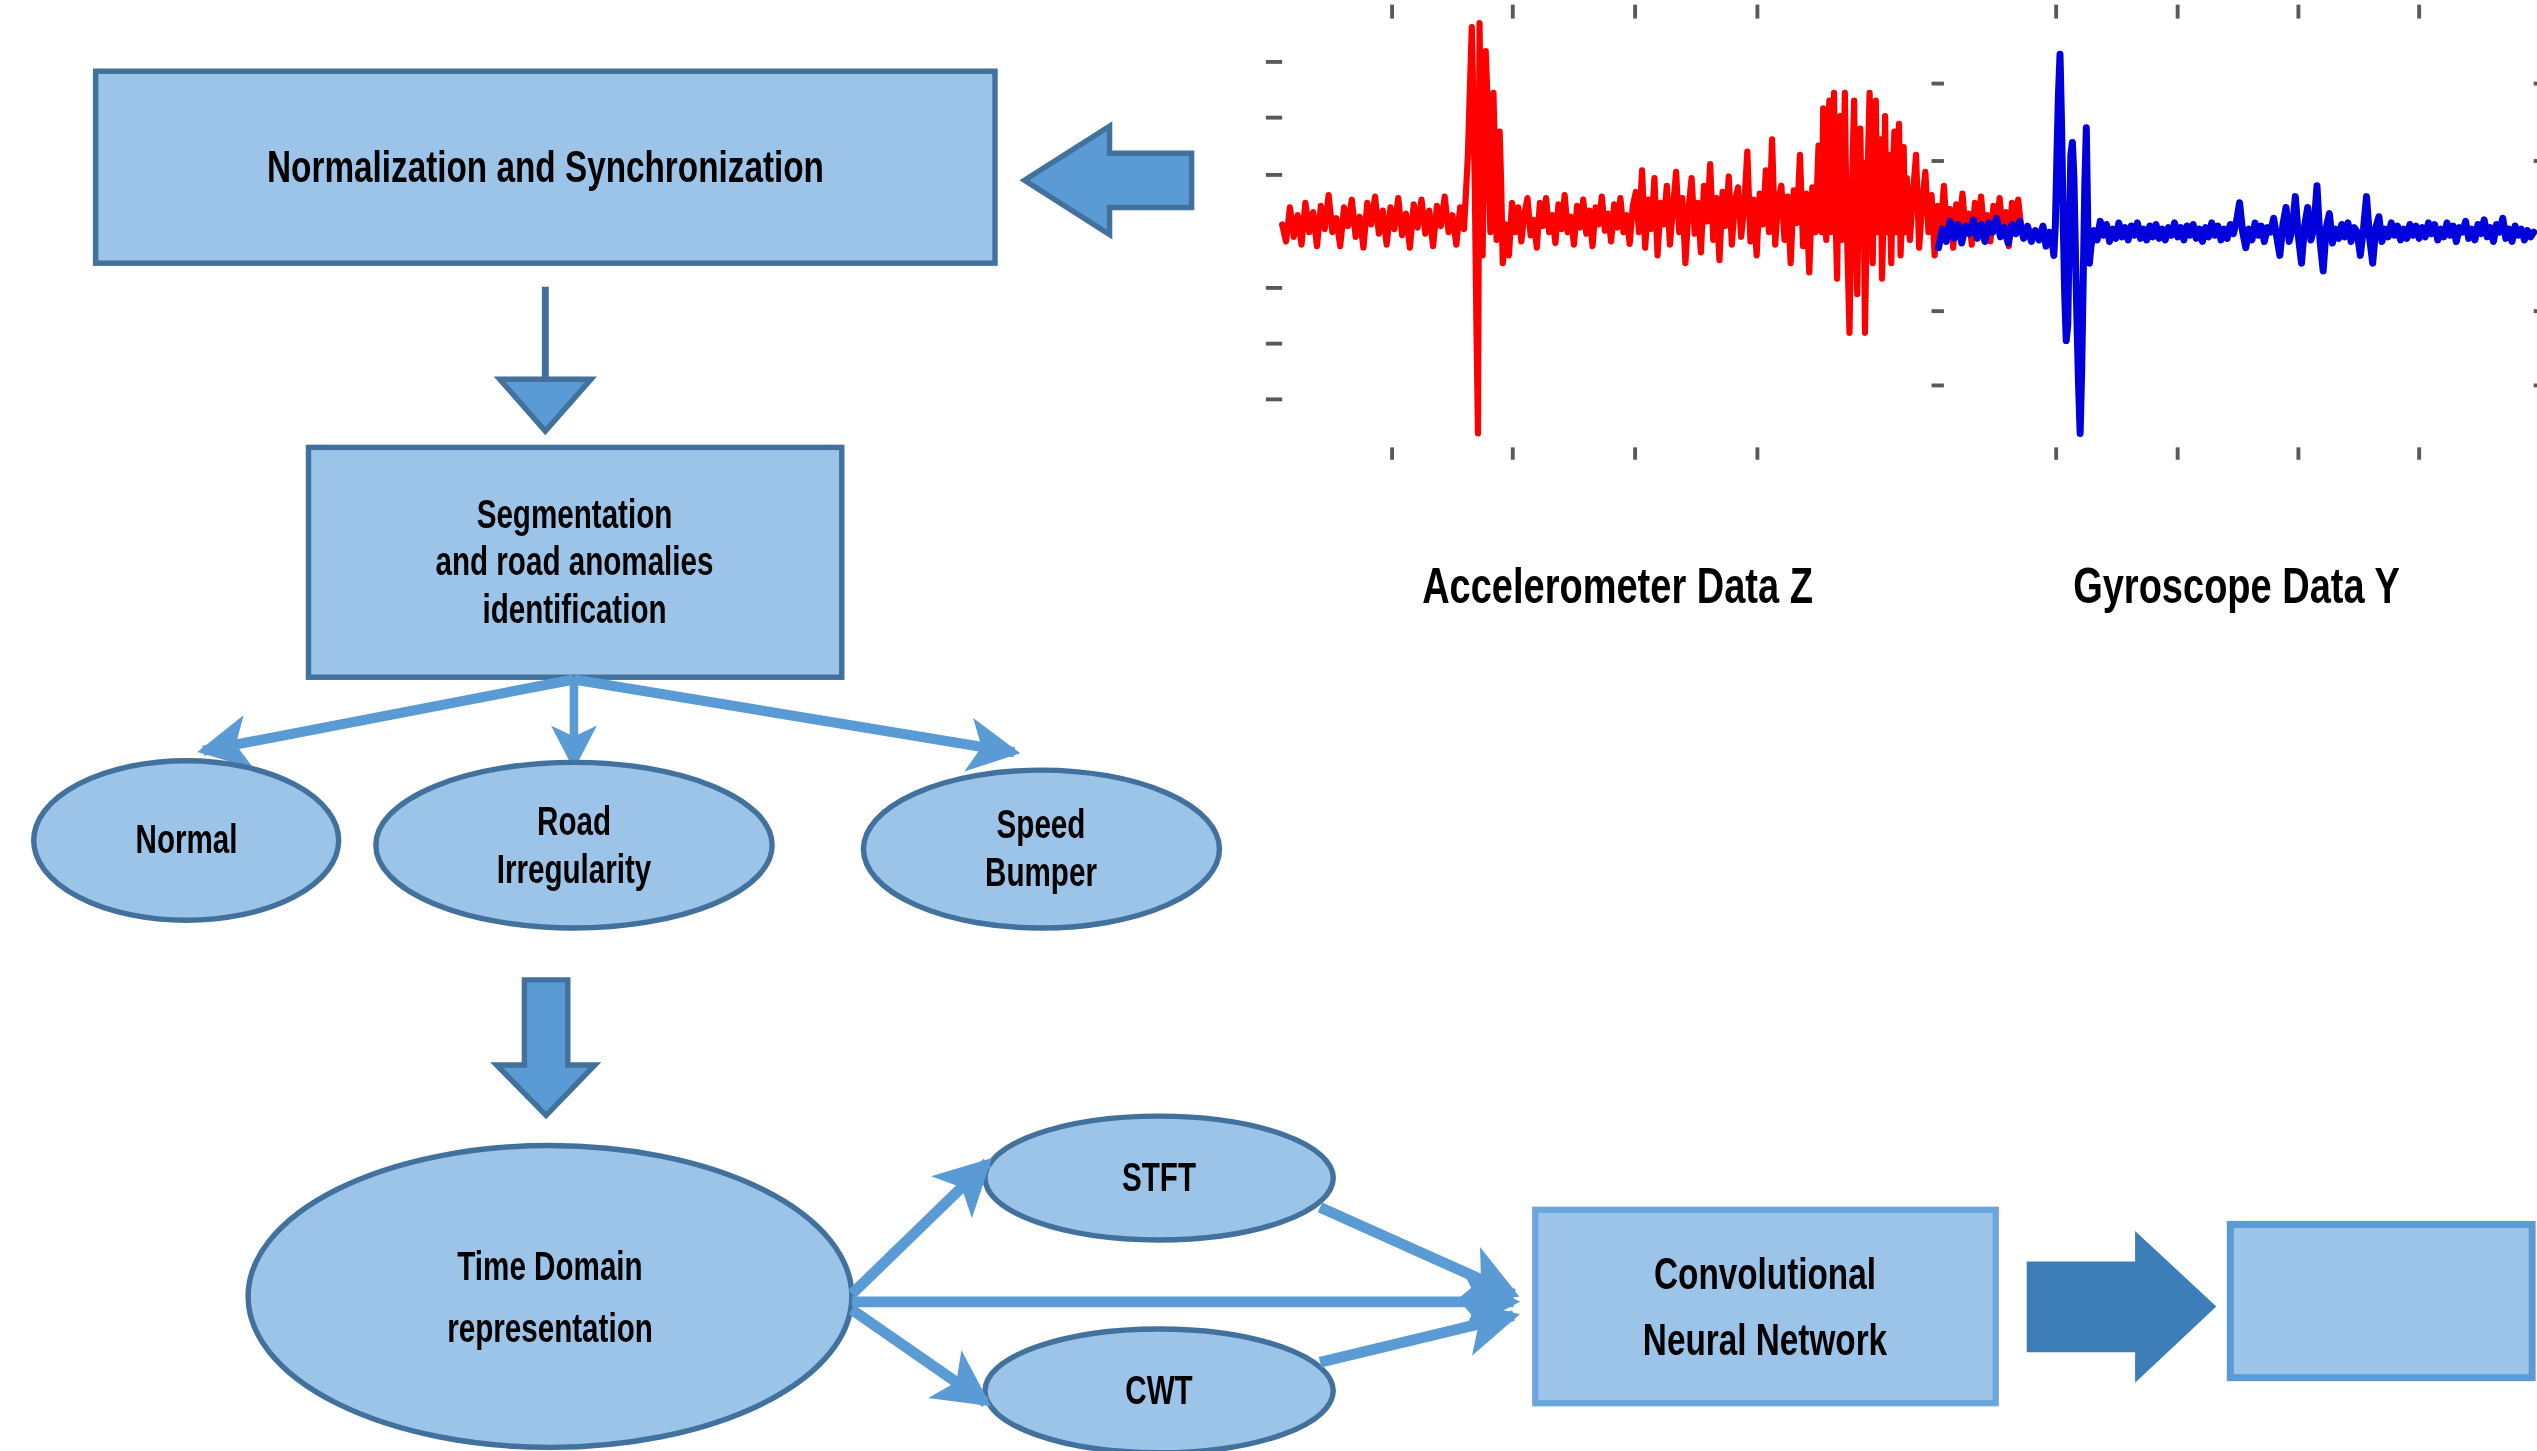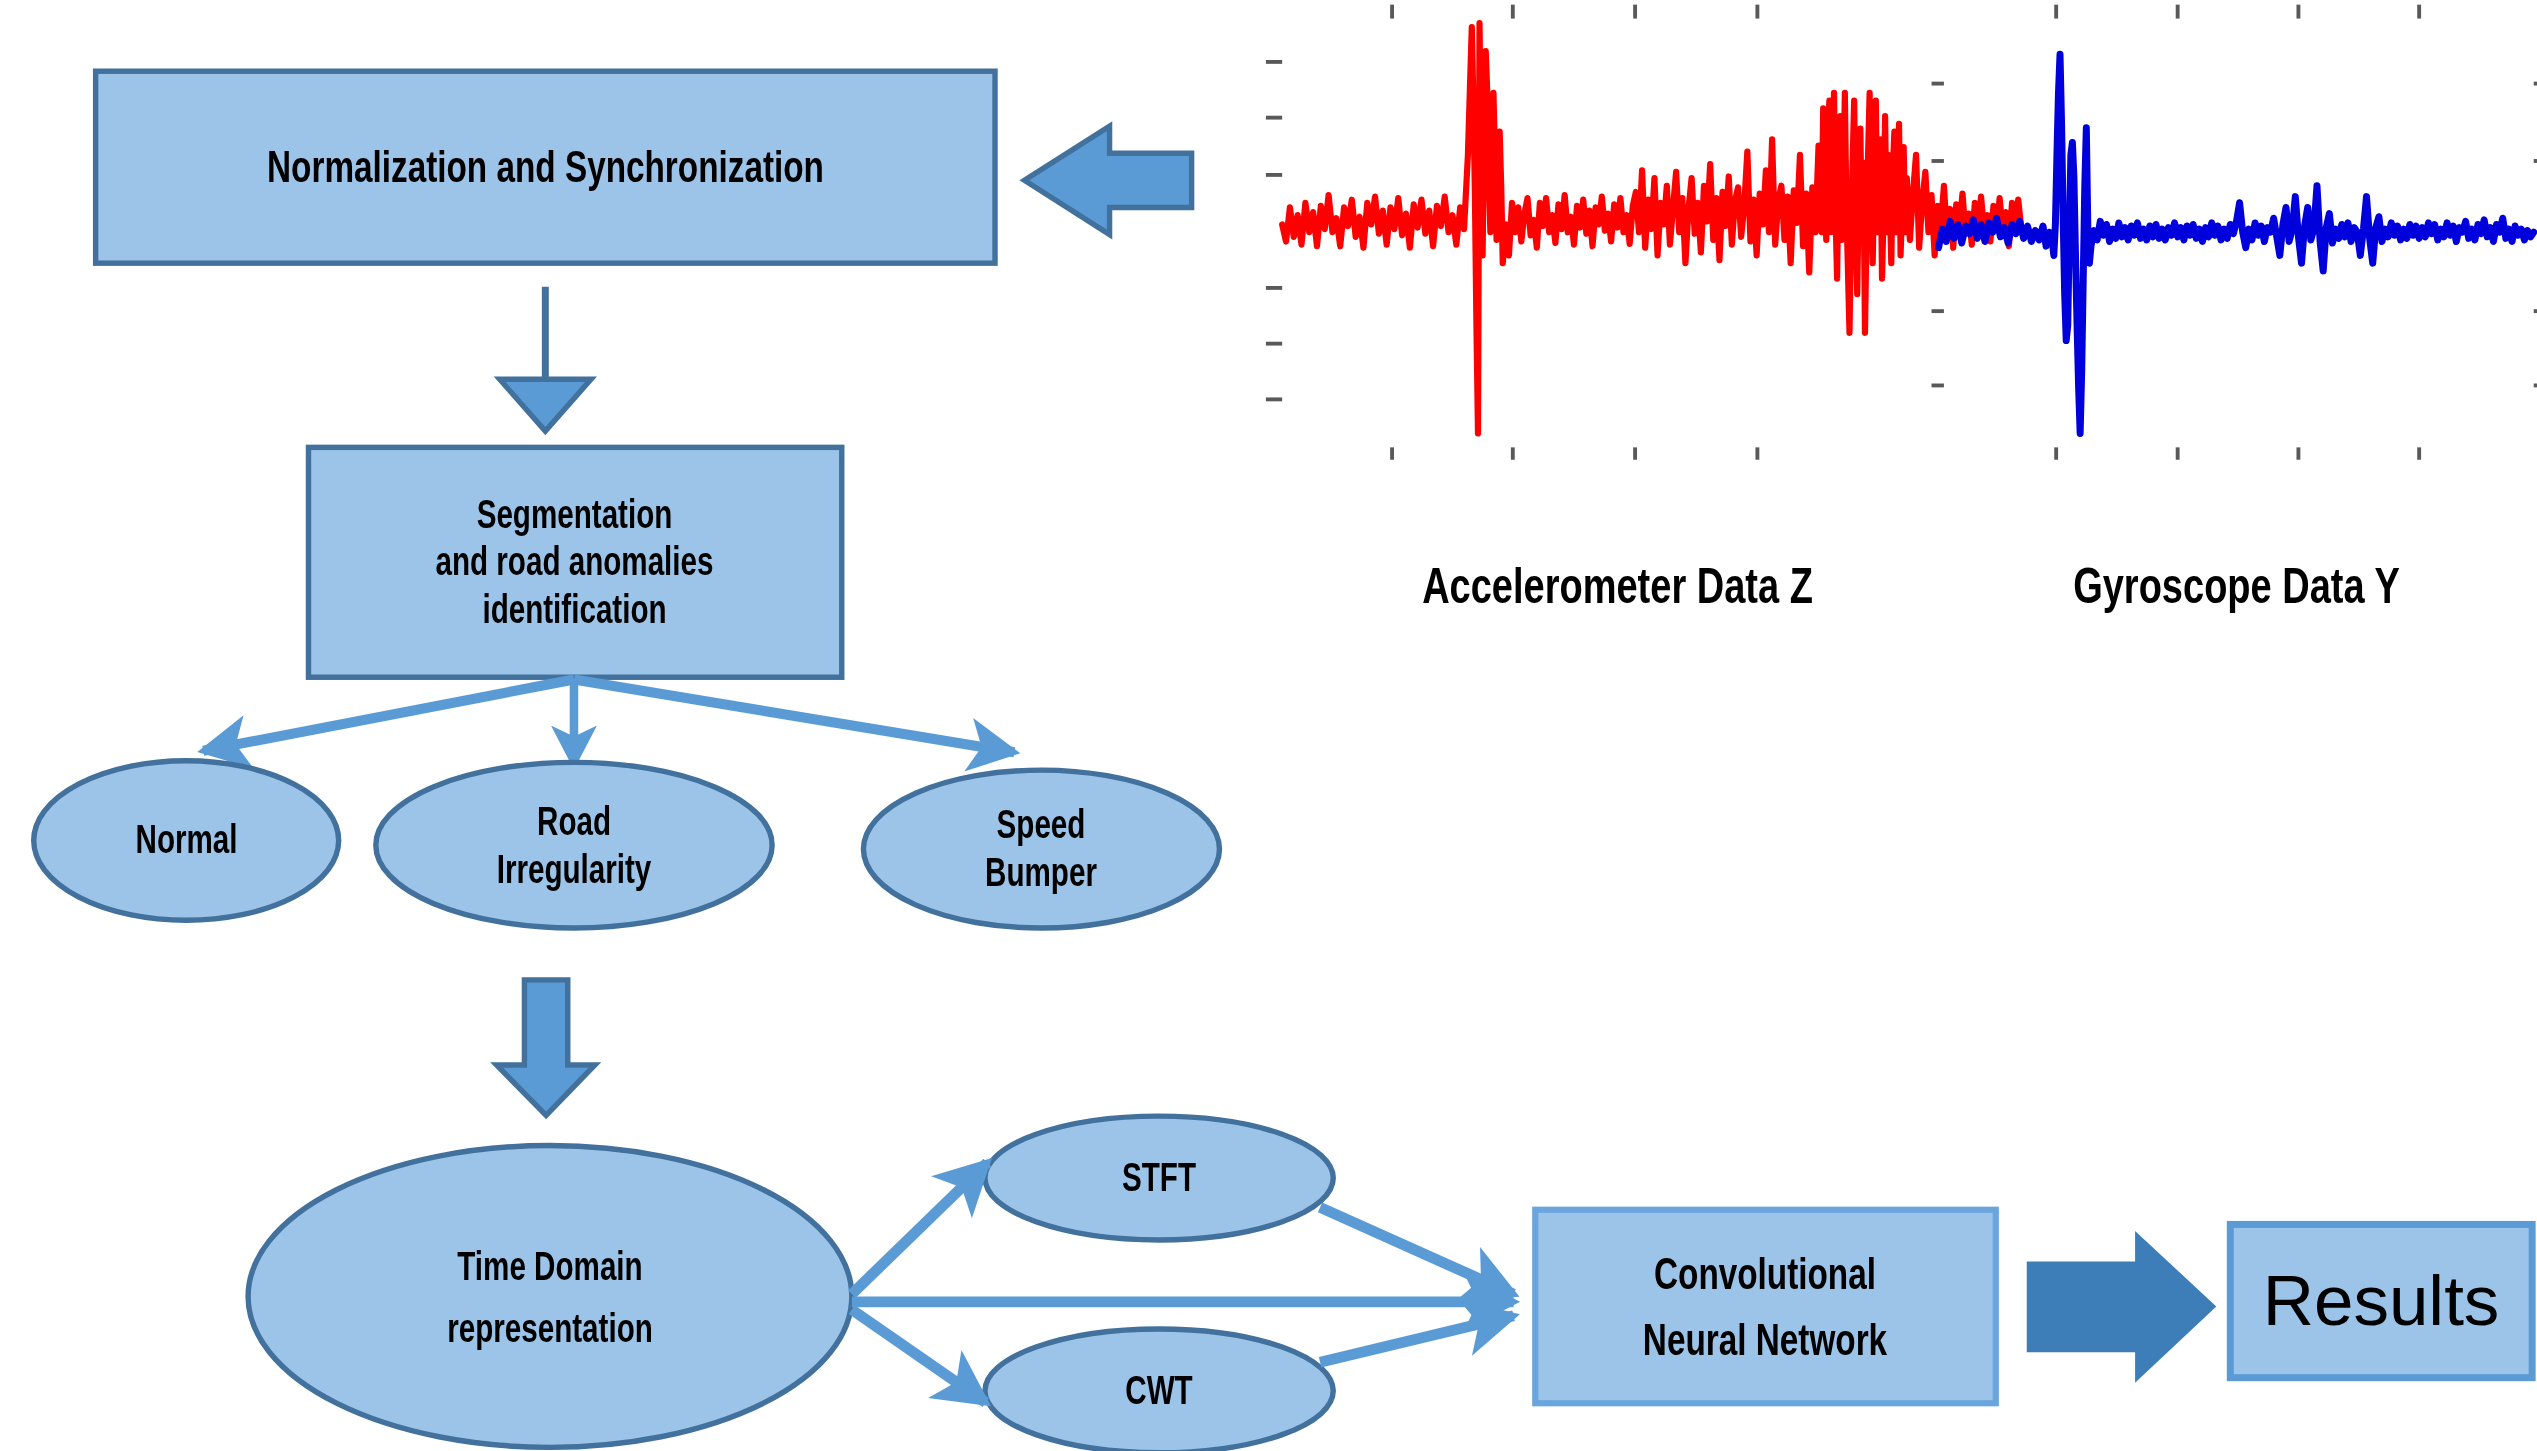--- a/index.html
+++ b/index.html
@@ -205,20 +205,19 @@
   <div class="node-label" style="left:236px;top:1229px;width:604px;height:135px;font-size:40px;line-height:1.55;">Time Domain
 representation</div>
 
   <div class="node-label" style="left:973px;top:1145px;width:348px;height:65px;font-size:40px;">STFT</div>
 
   <div class="node-label" style="left:973px;top:1358px;width:348px;height:65px;font-size:40px;">CWT</div>
 
   <div class="node-label" style="left:1523px;top:1210px;width:460px;height:193px;font-size:45px;line-height:1.45;">Convolutional
 Neural Network</div>
 
-  <div class="results-label" style="left:2218px;top:1224px;width:302px;height:153px;">Results</div>
 
   <div class="plot-caption" style="left:1269px;top:551px;width:673px;height:70px;">Accelerometer Data Z</div>
 
   <div class="plot-caption" style="left:1919px;top:551px;width:611px;height:70px;">Gyroscope Data Y</div>
 
 </div>
 
 
 </body></html>

